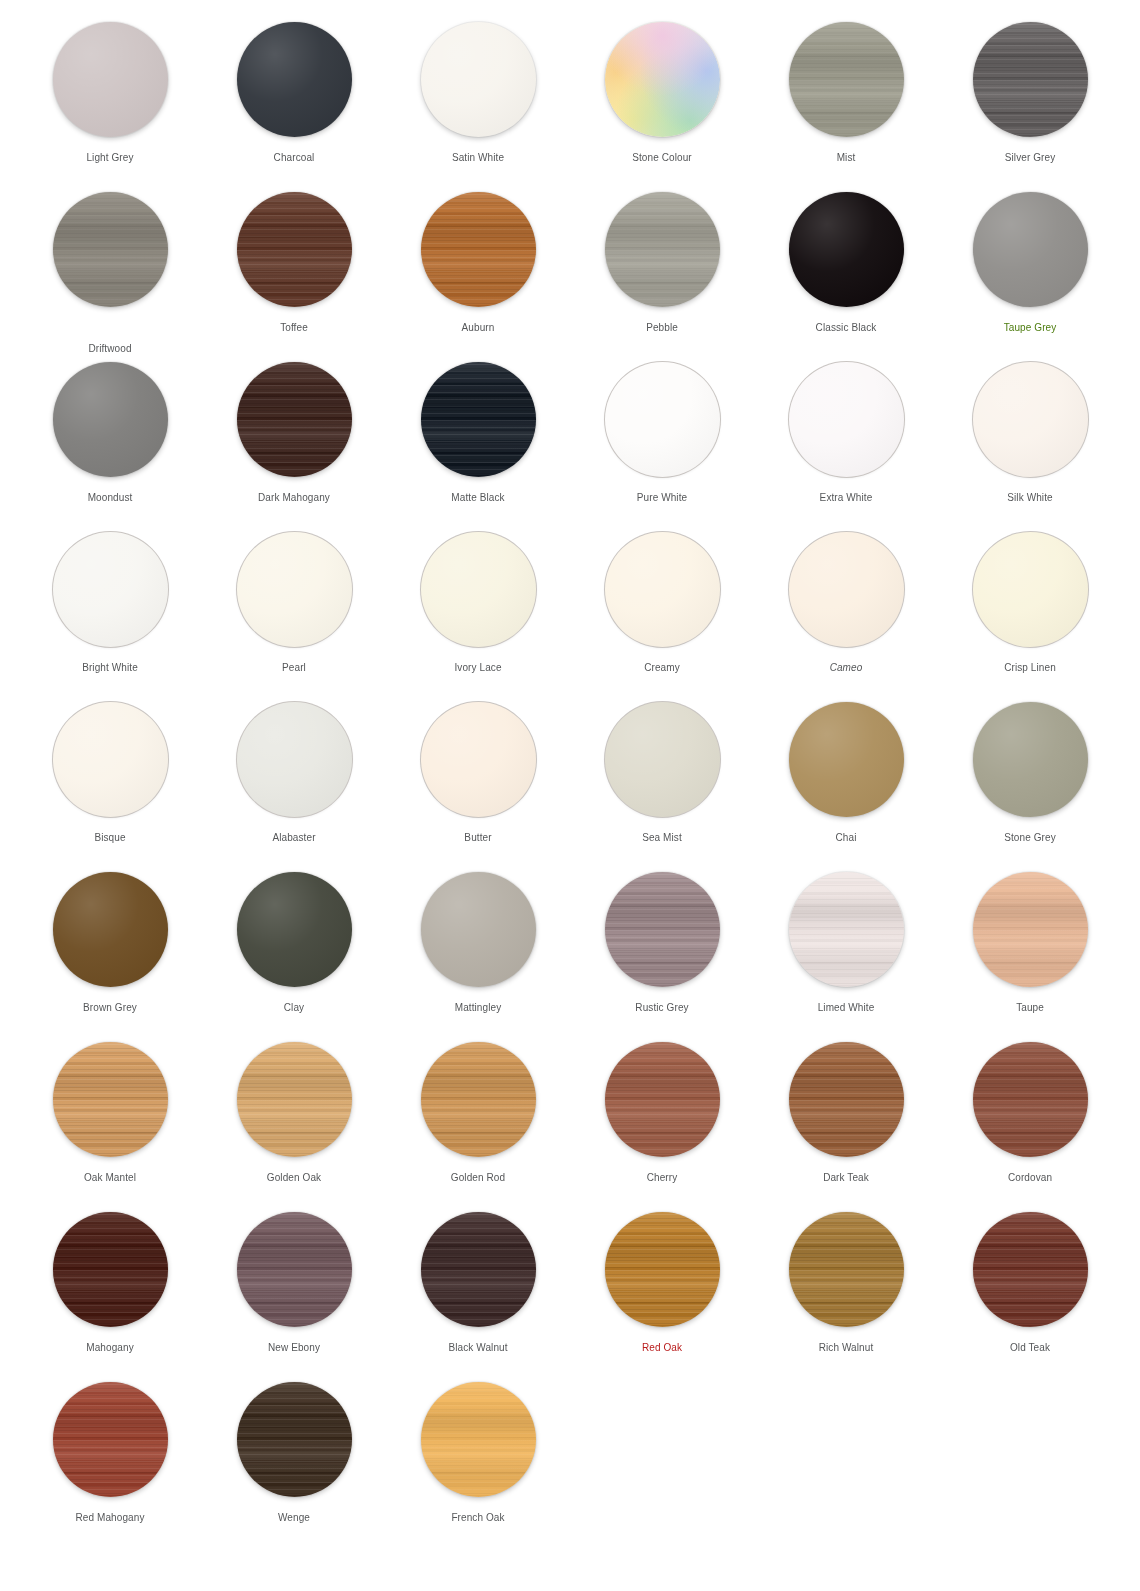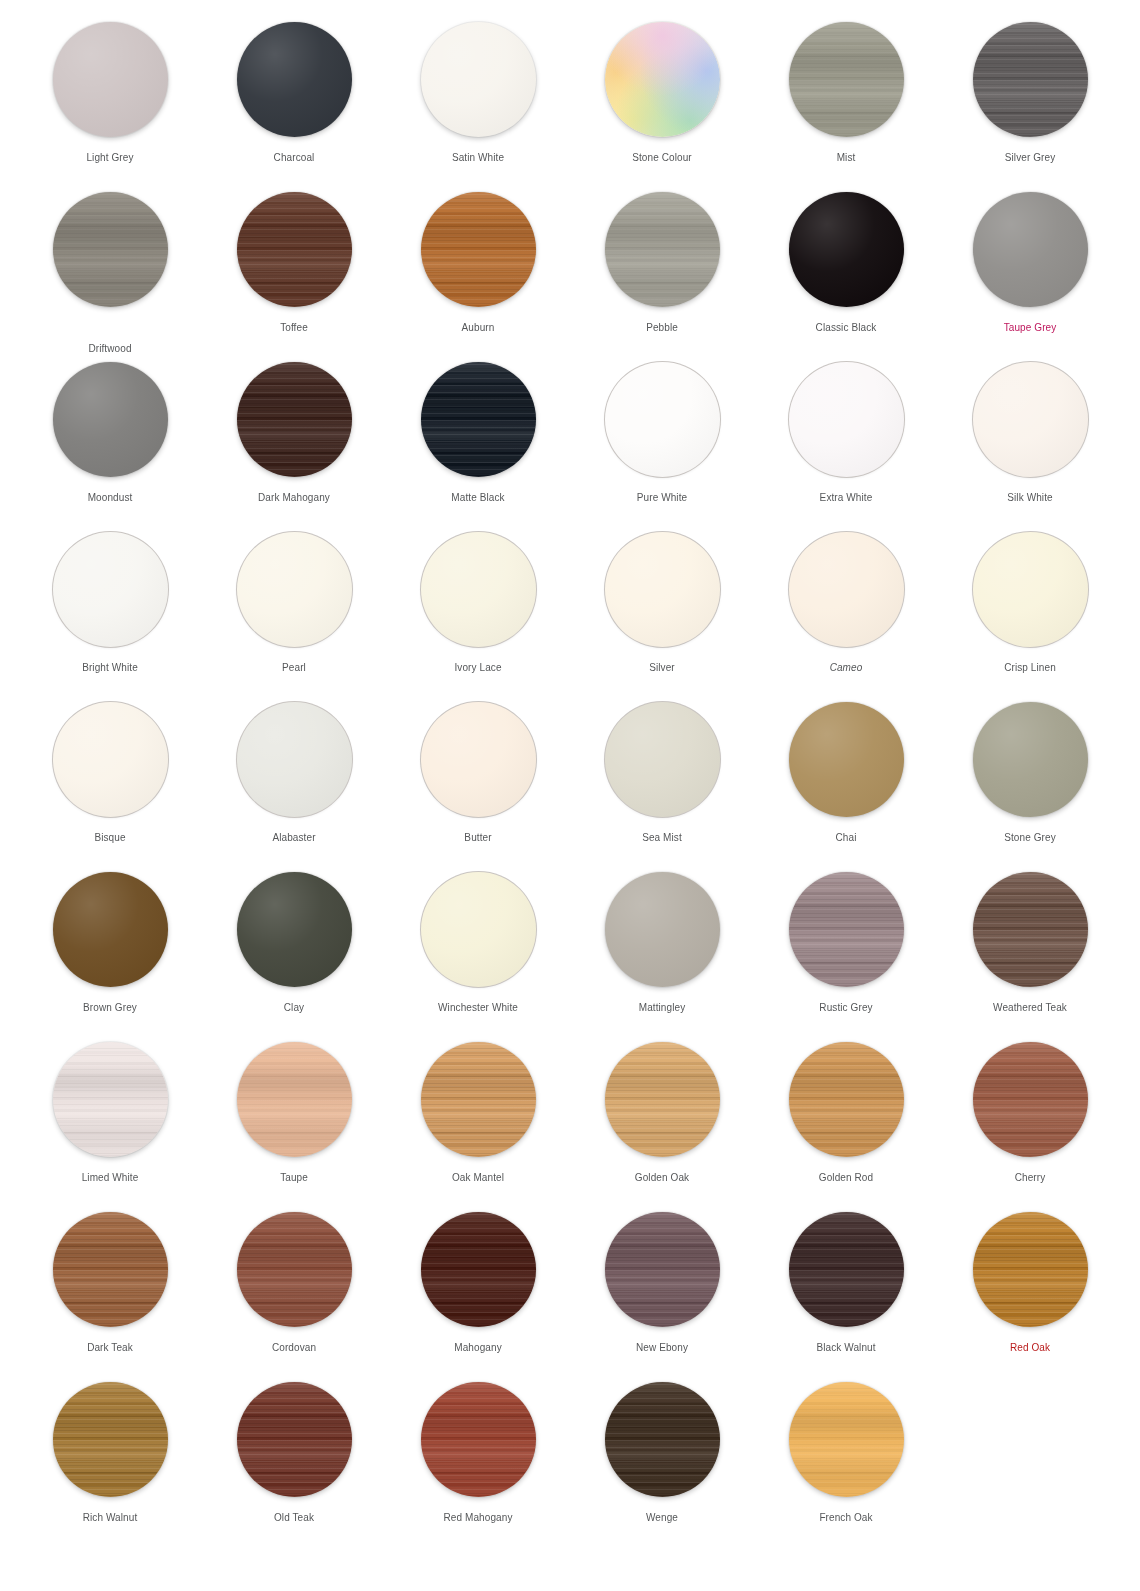--- a/index.html
+++ b/index.html
@@ -242,21 +242,21 @@
         </div>
       </div>
       <div class="swatch-label" style="color: rgb(85, 87, 89);">Classic Black</div>
     </div>
     <div class="swatch-cell">
       <div class="swatch-disc-wrap">
         <div class="swatch-disc shadowed" style="background-color: rgb(142, 140, 137);">
           <div class="sheen"></div>
         </div>
       </div>
-      <div class="swatch-label" style="color: #be185d;">Taupe Grey</div>
+      <div class="swatch-label" style="color: #4d7c0f;">Taupe Grey</div>
     </div>
     <div class="swatch-cell">
       <div class="swatch-disc-wrap">
         <div class="swatch-disc shadowed" style="background-color: rgb(124, 123, 121);">
           <div class="sheen"></div>
         </div>
       </div>
       <div class="swatch-label" style="color: rgb(85, 87, 89);">Moondust</div>
     </div>
     <div class="swatch-cell">
@@ -324,21 +324,21 @@
         </div>
       </div>
       <div class="swatch-label" style="color: rgb(85, 87, 89);">Ivory Lace</div>
     </div>
     <div class="swatch-cell">
       <div class="swatch-disc-wrap">
         <div class="swatch-disc ringed" style="background-color: rgb(252, 244, 230);">
           <div class="sheen"></div>
         </div>
       </div>
-      <div class="swatch-label" style="color: rgb(85, 87, 89);">Silver</div>
+      <div class="swatch-label" style="color: rgb(85, 87, 89);">Creamy</div>
     </div>
     <div class="swatch-cell">
       <div class="swatch-disc-wrap">
         <div class="swatch-disc ringed" style="background-color: rgb(251, 240, 226);">
           <div class="sheen"></div>
         </div>
       </div>
       <div class="swatch-label" style="color: rgb(85, 87, 89); font-style: italic;">Cameo</div>
     </div>
     <div class="swatch-cell">
@@ -408,198 +408,181 @@
     <div class="swatch-cell">
       <div class="swatch-disc-wrap">
         <div class="swatch-disc shadowed" style="background-color: rgb(65, 68, 57);">
           <div class="sheen"></div>
         </div>
       </div>
       <div class="swatch-label" style="color: rgb(85, 87, 89);">Clay</div>
     </div>
     <div class="swatch-cell">
       <div class="swatch-disc-wrap">
-        <div class="swatch-disc ringed" style="background-color: rgb(246, 242, 217);">
-          <div class="sheen"></div>
-        </div>
-      </div>
-      <div class="swatch-label" style="color: rgb(85, 87, 89);">Winchester White</div>
-    </div>
-    <div class="swatch-cell">
-      <div class="swatch-disc-wrap">
         <div class="swatch-disc shadowed" style="background-color: rgb(180, 174, 164);">
           <div class="sheen"></div>
         </div>
       </div>
       <div class="swatch-label" style="color: rgb(85, 87, 89);">Mattingley</div>
     </div>
     <div class="swatch-cell">
       <div class="swatch-disc-wrap">
         <div class="swatch-disc shadowed" style="background-color: rgb(155, 133, 136);">
           <div class="band"></div>
           <div class="grain"></div>
         </div>
       </div>
       <div class="swatch-label" style="color: rgb(85, 87, 89);">Rustic Grey</div>
     </div>
     <div class="swatch-cell">
       <div class="swatch-disc-wrap">
-        <div class="swatch-disc shadowed" style="background-color: rgb(107, 79, 66);">
+        <div class="swatch-disc shadowed" style="background-color: rgb(240, 230, 228);">
+          <div class="band"></div>
+          <div class="grain subtle"></div>
+        </div>
+      </div>
+      <div class="swatch-label" style="color: rgb(85, 87, 89);">Limed White</div>
+    </div>
+    <div class="swatch-cell">
+      <div class="swatch-disc-wrap">
+        <div class="swatch-disc shadowed" style="background-color: rgb(234, 185, 152);">
+          <div class="band"></div>
+          <div class="grain subtle"></div>
+        </div>
+      </div>
+      <div class="swatch-label" style="color: rgb(85, 87, 89);">Taupe</div>
+    </div>
+    <div class="swatch-cell">
+      <div class="swatch-disc-wrap">
+        <div class="swatch-disc shadowed" style="background-color: rgb(213, 154, 92);">
           <div class="band"></div>
           <div class="grain strong"></div>
         </div>
       </div>
-      <div class="swatch-label" style="color: rgb(85, 87, 89);">Weathered Teak</div>
-    </div>
-    <div class="swatch-cell">
-      <div class="swatch-disc-wrap">
-        <div class="swatch-disc shadowed" style="background-color: rgb(240, 230, 228);">
+      <div class="swatch-label" style="color: rgb(85, 87, 89);">Oak Mantel</div>
+    </div>
+    <div class="swatch-cell">
+      <div class="swatch-disc-wrap">
+        <div class="swatch-disc shadowed" style="background-color: rgb(219, 169, 107);">
+          <div class="band"></div>
+          <div class="grain"></div>
+        </div>
+      </div>
+      <div class="swatch-label" style="color: rgb(85, 87, 89);">Golden Oak</div>
+    </div>
+    <div class="swatch-cell">
+      <div class="swatch-disc-wrap">
+        <div class="swatch-disc shadowed" style="background-color: rgb(208, 149, 82);">
+          <div class="band"></div>
+          <div class="grain"></div>
+        </div>
+      </div>
+      <div class="swatch-label" style="color: rgb(85, 87, 89);">Golden Rod</div>
+    </div>
+    <div class="swatch-cell">
+      <div class="swatch-disc-wrap">
+        <div class="swatch-disc shadowed" style="background-color: rgb(158, 91, 67);">
+          <div class="band"></div>
+          <div class="grain"></div>
+        </div>
+      </div>
+      <div class="swatch-label" style="color: rgb(85, 87, 89);">Cherry</div>
+    </div>
+    <div class="swatch-cell">
+      <div class="swatch-disc-wrap">
+        <div class="swatch-disc shadowed" style="background-color: rgb(154, 94, 54);">
+          <div class="band"></div>
+          <div class="grain strong"></div>
+        </div>
+      </div>
+      <div class="swatch-label" style="color: rgb(85, 87, 89);">Dark Teak</div>
+    </div>
+    <div class="swatch-cell">
+      <div class="swatch-disc-wrap">
+        <div class="swatch-disc shadowed" style="background-color: rgb(140, 76, 56);">
+          <div class="band"></div>
+          <div class="grain"></div>
+        </div>
+      </div>
+      <div class="swatch-label" style="color: rgb(85, 87, 89);">Cordovan</div>
+    </div>
+    <div class="swatch-cell">
+      <div class="swatch-disc-wrap">
+        <div class="swatch-disc shadowed" style="background-color: rgb(71, 24, 15);">
+          <div class="band"></div>
+          <div class="grain"></div>
+        </div>
+      </div>
+      <div class="swatch-label" style="color: rgb(85, 87, 89);">Mahogany</div>
+    </div>
+    <div class="swatch-cell">
+      <div class="swatch-disc-wrap">
+        <div class="swatch-disc shadowed" style="background-color: rgb(111, 84, 89);">
+          <div class="band"></div>
+          <div class="grain"></div>
+        </div>
+      </div>
+      <div class="swatch-label" style="color: rgb(85, 87, 89);">New Ebony</div>
+    </div>
+    <div class="swatch-cell">
+      <div class="swatch-disc-wrap">
+        <div class="swatch-disc shadowed" style="background-color: rgb(58, 37, 36);">
+          <div class="band"></div>
+          <div class="grain"></div>
+        </div>
+      </div>
+      <div class="swatch-label" style="color: rgb(85, 87, 89);">Black Walnut</div>
+    </div>
+    <div class="swatch-cell">
+      <div class="swatch-disc-wrap">
+        <div class="swatch-disc shadowed" style="background-color: rgb(187, 123, 36);">
+          <div class="band"></div>
+          <div class="grain strong"></div>
+        </div>
+      </div>
+      <div class="swatch-label" style="color: #b91c1c;">Red Oak</div>
+    </div>
+    <div class="swatch-cell">
+      <div class="swatch-disc-wrap">
+        <div class="swatch-disc shadowed" style="background-color: rgb(163, 118, 47);">
+          <div class="band"></div>
+          <div class="grain strong"></div>
+        </div>
+      </div>
+      <div class="swatch-label" style="color: rgb(85, 87, 89);">Rich Walnut</div>
+    </div>
+    <div class="swatch-cell">
+      <div class="swatch-disc-wrap">
+        <div class="swatch-disc shadowed" style="background-color: rgb(112, 48, 35);">
+          <div class="band"></div>
+          <div class="grain strong"></div>
+        </div>
+      </div>
+      <div class="swatch-label" style="color: rgb(85, 87, 89);">Old Teak</div>
+    </div>
+    <div class="swatch-cell">
+      <div class="swatch-disc-wrap">
+        <div class="swatch-disc shadowed" style="background-color: rgb(155, 63, 44);">
+          <div class="band"></div>
+          <div class="grain"></div>
+        </div>
+      </div>
+      <div class="swatch-label" style="color: rgb(85, 87, 89);">Red Mahogany</div>
+    </div>
+    <div class="swatch-cell">
+      <div class="swatch-disc-wrap">
+        <div class="swatch-disc shadowed" style="background-color: rgb(59, 42, 28);">
+          <div class="band"></div>
+          <div class="grain"></div>
+        </div>
+      </div>
+      <div class="swatch-label" style="color: rgb(85, 87, 89);">Wenge</div>
+    </div>
+    <div class="swatch-cell">
+      <div class="swatch-disc-wrap">
+        <div class="swatch-disc shadowed" style="background-color: rgb(242, 182, 92);">
           <div class="band"></div>
           <div class="grain subtle"></div>
         </div>
       </div>
-      <div class="swatch-label" style="color: rgb(85, 87, 89);">Limed White</div>
-    </div>
-    <div class="swatch-cell">
-      <div class="swatch-disc-wrap">
-        <div class="swatch-disc shadowed" style="background-color: rgb(234, 185, 152);">
-          <div class="band"></div>
-          <div class="grain subtle"></div>
-        </div>
-      </div>
-      <div class="swatch-label" style="color: rgb(85, 87, 89);">Taupe</div>
-    </div>
-    <div class="swatch-cell">
-      <div class="swatch-disc-wrap">
-        <div class="swatch-disc shadowed" style="background-color: rgb(213, 154, 92);">
-          <div class="band"></div>
-          <div class="grain strong"></div>
-        </div>
-      </div>
-      <div class="swatch-label" style="color: rgb(85, 87, 89);">Oak Mantel</div>
-    </div>
-    <div class="swatch-cell">
-      <div class="swatch-disc-wrap">
-        <div class="swatch-disc shadowed" style="background-color: rgb(219, 169, 107);">
-          <div class="band"></div>
-          <div class="grain"></div>
-        </div>
-      </div>
-      <div class="swatch-label" style="color: rgb(85, 87, 89);">Golden Oak</div>
-    </div>
-    <div class="swatch-cell">
-      <div class="swatch-disc-wrap">
-        <div class="swatch-disc shadowed" style="background-color: rgb(208, 149, 82);">
-          <div class="band"></div>
-          <div class="grain"></div>
-        </div>
-      </div>
-      <div class="swatch-label" style="color: rgb(85, 87, 89);">Golden Rod</div>
-    </div>
-    <div class="swatch-cell">
-      <div class="swatch-disc-wrap">
-        <div class="swatch-disc shadowed" style="background-color: rgb(158, 91, 67);">
-          <div class="band"></div>
-          <div class="grain"></div>
-        </div>
-      </div>
-      <div class="swatch-label" style="color: rgb(85, 87, 89);">Cherry</div>
-    </div>
-    <div class="swatch-cell">
-      <div class="swatch-disc-wrap">
-        <div class="swatch-disc shadowed" style="background-color: rgb(154, 94, 54);">
-          <div class="band"></div>
-          <div class="grain strong"></div>
-        </div>
-      </div>
-      <div class="swatch-label" style="color: rgb(85, 87, 89);">Dark Teak</div>
-    </div>
-    <div class="swatch-cell">
-      <div class="swatch-disc-wrap">
-        <div class="swatch-disc shadowed" style="background-color: rgb(140, 76, 56);">
-          <div class="band"></div>
-          <div class="grain"></div>
-        </div>
-      </div>
-      <div class="swatch-label" style="color: rgb(85, 87, 89);">Cordovan</div>
-    </div>
-    <div class="swatch-cell">
-      <div class="swatch-disc-wrap">
-        <div class="swatch-disc shadowed" style="background-color: rgb(71, 24, 15);">
-          <div class="band"></div>
-          <div class="grain"></div>
-        </div>
-      </div>
-      <div class="swatch-label" style="color: rgb(85, 87, 89);">Mahogany</div>
-    </div>
-    <div class="swatch-cell">
-      <div class="swatch-disc-wrap">
-        <div class="swatch-disc shadowed" style="background-color: rgb(111, 84, 89);">
-          <div class="band"></div>
-          <div class="grain"></div>
-        </div>
-      </div>
-      <div class="swatch-label" style="color: rgb(85, 87, 89);">New Ebony</div>
-    </div>
-    <div class="swatch-cell">
-      <div class="swatch-disc-wrap">
-        <div class="swatch-disc shadowed" style="background-color: rgb(58, 37, 36);">
-          <div class="band"></div>
-          <div class="grain"></div>
-        </div>
-      </div>
-      <div class="swatch-label" style="color: rgb(85, 87, 89);">Black Walnut</div>
-    </div>
-    <div class="swatch-cell">
-      <div class="swatch-disc-wrap">
-        <div class="swatch-disc shadowed" style="background-color: rgb(187, 123, 36);">
-          <div class="band"></div>
-          <div class="grain strong"></div>
-        </div>
-      </div>
-      <div class="swatch-label" style="color: #b91c1c;">Red Oak</div>
-    </div>
-    <div class="swatch-cell">
-      <div class="swatch-disc-wrap">
-        <div class="swatch-disc shadowed" style="background-color: rgb(163, 118, 47);">
-          <div class="band"></div>
-          <div class="grain strong"></div>
-        </div>
-      </div>
-      <div class="swatch-label" style="color: rgb(85, 87, 89);">Rich Walnut</div>
-    </div>
-    <div class="swatch-cell">
-      <div class="swatch-disc-wrap">
-        <div class="swatch-disc shadowed" style="background-color: rgb(112, 48, 35);">
-          <div class="band"></div>
-          <div class="grain strong"></div>
-        </div>
-      </div>
-      <div class="swatch-label" style="color: rgb(85, 87, 89);">Old Teak</div>
-    </div>
-    <div class="swatch-cell">
-      <div class="swatch-disc-wrap">
-        <div class="swatch-disc shadowed" style="background-color: rgb(155, 63, 44);">
-          <div class="band"></div>
-          <div class="grain"></div>
-        </div>
-      </div>
-      <div class="swatch-label" style="color: rgb(85, 87, 89);">Red Mahogany</div>
-    </div>
-    <div class="swatch-cell">
-      <div class="swatch-disc-wrap">
-        <div class="swatch-disc shadowed" style="background-color: rgb(59, 42, 28);">
-          <div class="band"></div>
-          <div class="grain"></div>
-        </div>
-      </div>
-      <div class="swatch-label" style="color: rgb(85, 87, 89);">Wenge</div>
-    </div>
-    <div class="swatch-cell">
-      <div class="swatch-disc-wrap">
-        <div class="swatch-disc shadowed" style="background-color: rgb(242, 182, 92);">
-          <div class="band"></div>
-          <div class="grain subtle"></div>
-        </div>
-      </div>
       <div class="swatch-label" style="color: rgb(85, 87, 89);">French Oak</div>
     </div>
   </div>
 
 </body></html>

